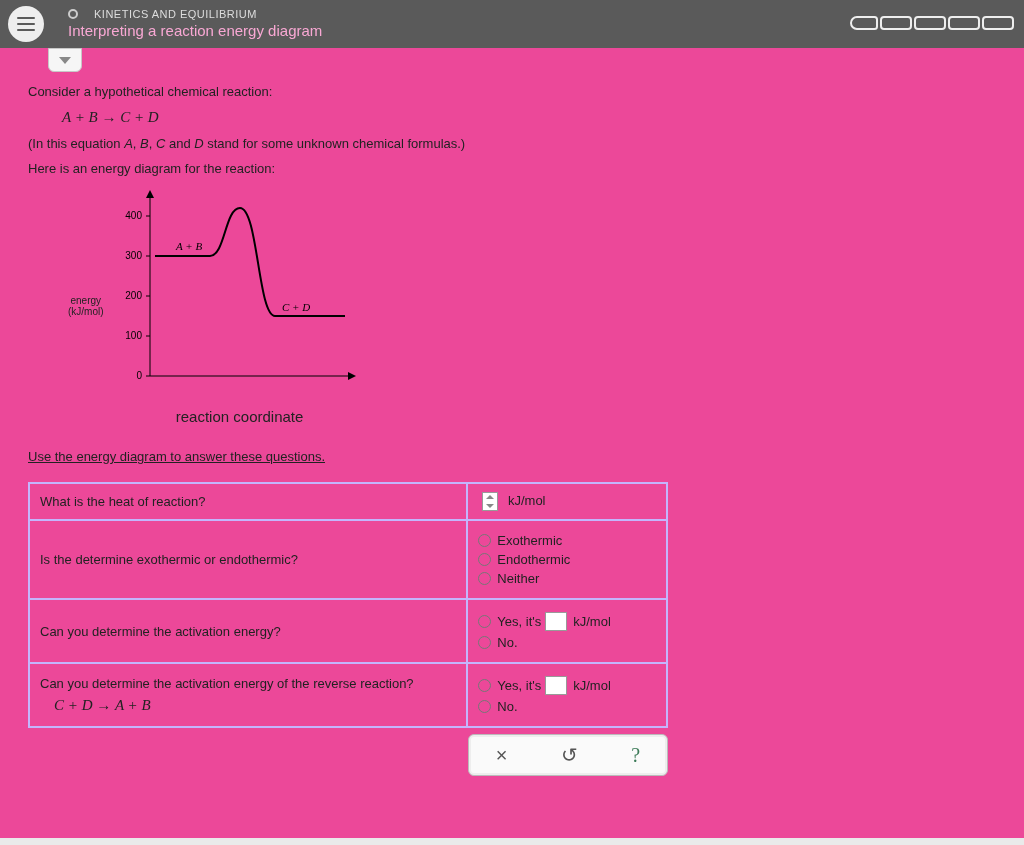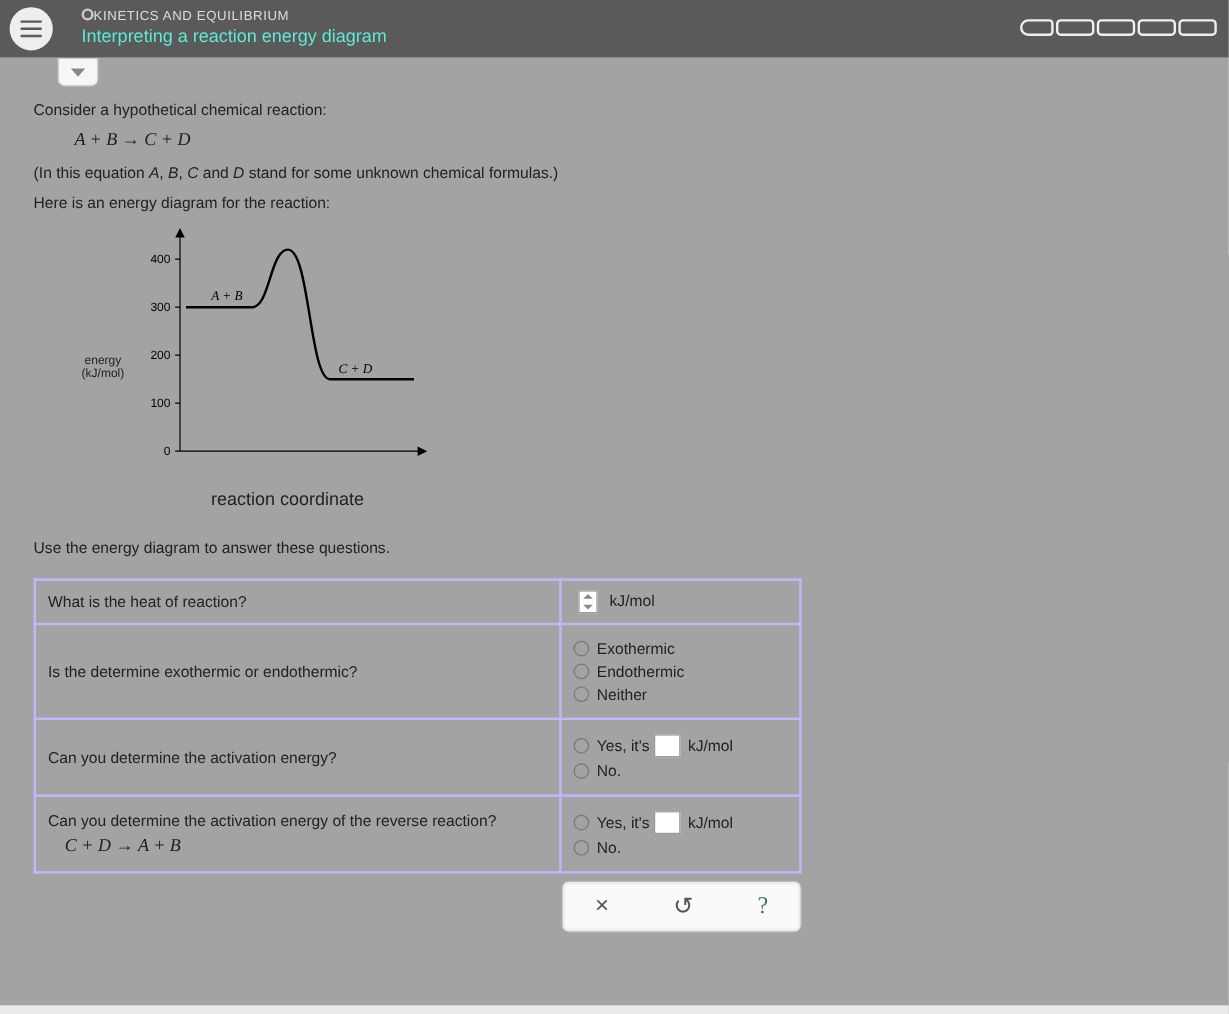--- a/index.html
+++ b/index.html
@@ -24,29 +24,29 @@
     width: 36px; height: 36px;
     background: #eee;
     border-radius: 50%;
     display: flex; flex-direction: column;
     justify-content: center; align-items: center;
     gap: 4px;
     cursor: pointer;
   }
   .menu-btn span { width: 18px; height: 2px; background: #5a5a5a; border-radius: 1px; }
   .topbar-text { margin-left: 24px; line-height: 1.3; }
-  .topbar-text .sup { font-size: 11px; letter-spacing: 0.5px; display: flex; align-items: flex-start; gap: 0; }
+  .topbar-text .sup { font-size: 11px; letter-spacing: 0.5px; display: flex; align-items: center; gap: 16px; }
   .dot { width: 10px; height: 10px; border-radius: 50%; border: 2px solid #ccc; display: inline-block; }
-  .topbar-text .sub { font-size: 15px; color: #5eead4; }
+  .topbar-text .sub { font-size: 15px; color: #f9a8d4; }
   .progress { position: absolute; right: 10px; top: 16px; display: flex; gap: 2px; }
   .seg { width: 32px; height: 14px; border: 2px solid #eee; border-radius: 4px; }
   .seg.first { border-radius: 8px 4px 4px 8px; width: 28px; }
 
   .page {
-    background: #a3a3a3;
+    background: #ec4899;
     margin: 0;
     padding: 18px 28px 40px 28px;
     min-height: 790px;
   }
   .expand-tab {
     width: 34px; height: 24px;
     border: 1px solid #c8c8c8;
     background: #f6f6f6;
     border-radius: 0 0 6px 6px;
     display: flex; align-items: center; justify-content: center;
@@ -64,21 +64,21 @@
   .arrow { font-style: normal; }
 
   .diagram-wrap { display: flex; align-items: center; margin: 8px 0 8px 40px; }
   .ylab { font-size: 10px; text-align: center; margin-right: 6px; }
   .chart { position: relative; width: 260px; height: 220px; }
   .chart svg { position: absolute; inset: 0; }
   .tick-label { font-size: 10px; font-family: Arial, sans-serif; }
   .series-label { font-size: 11px; font-family: Georgia, serif; font-style: italic; }
   .xlab { font-size: 15px; text-align: center; margin-top: 2px; }
 
-  .use-line { margin-top: 24px; margin-bottom: 18px; }
+  .use-line { margin-top: 24px; margin-bottom: 18px; text-decoration: underline; }
 
   table.qtable { border-collapse: collapse; width: 640px; }
   table.qtable td { border: 2px solid #c4b5fd; padding: 8px 10px; vertical-align: middle; font-size: 13px; }
   .qcell { width: 440px; }
   .acell { width: 200px; }
   .rev-eq { font-family: Georgia, serif; font-style: italic; font-size: 15px; margin-top: 6px; margin-left: 14px; }
 
   .radio { width: 13px; height: 13px; border: 1.5px solid #777; border-radius: 50%; display: inline-block; vertical-align: middle; margin-right: 6px; cursor: pointer; }
   .opt-row { display: flex; align-items: center; margin: 4px 0; }
   .small-input {

